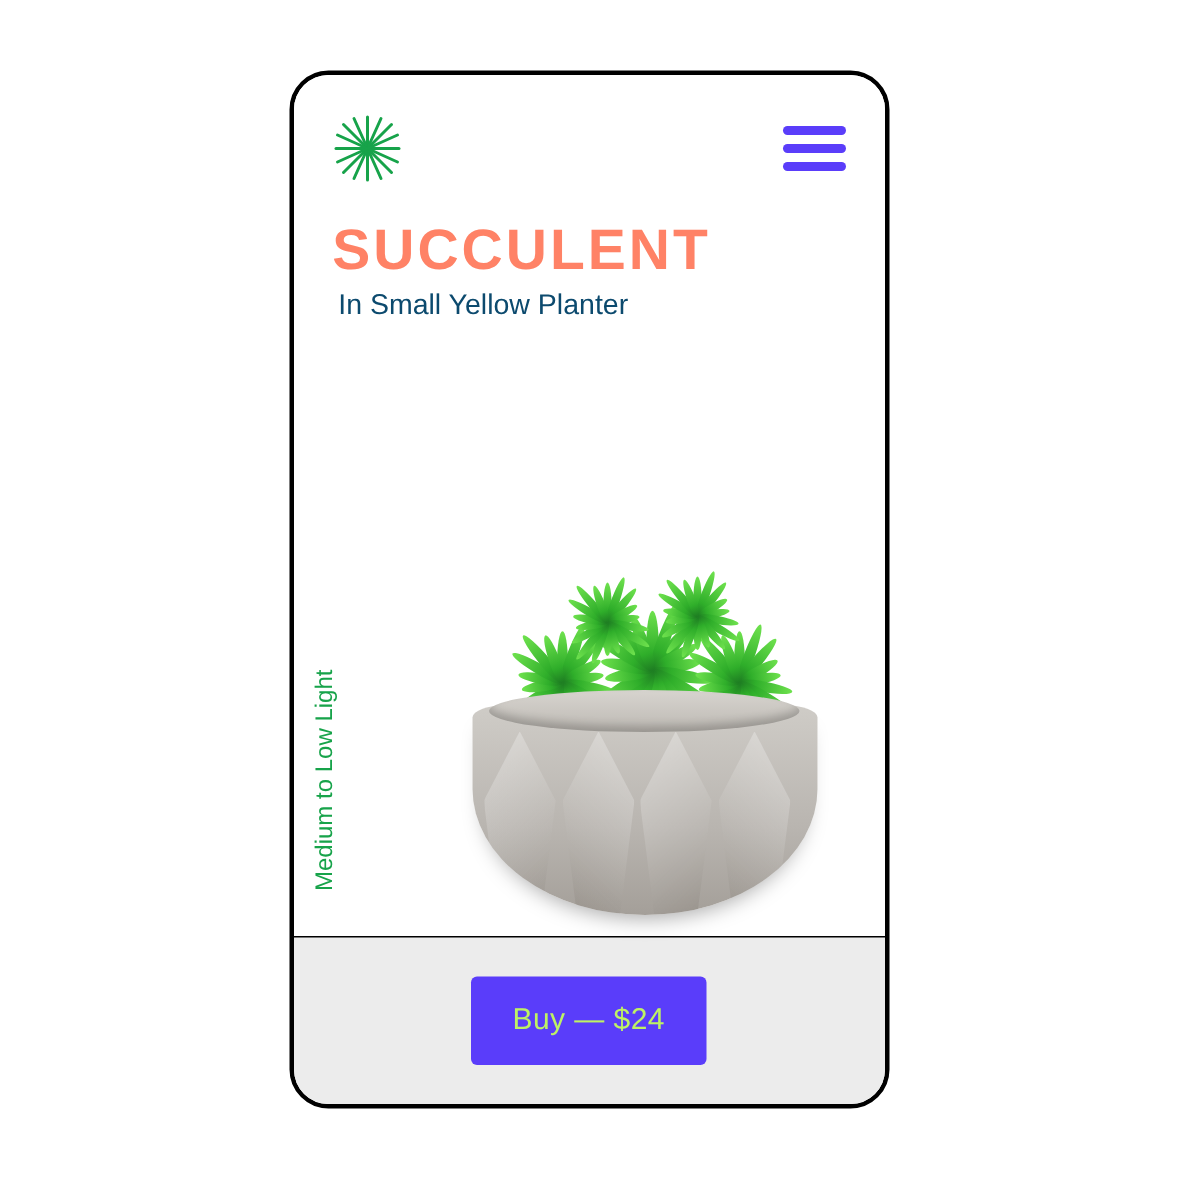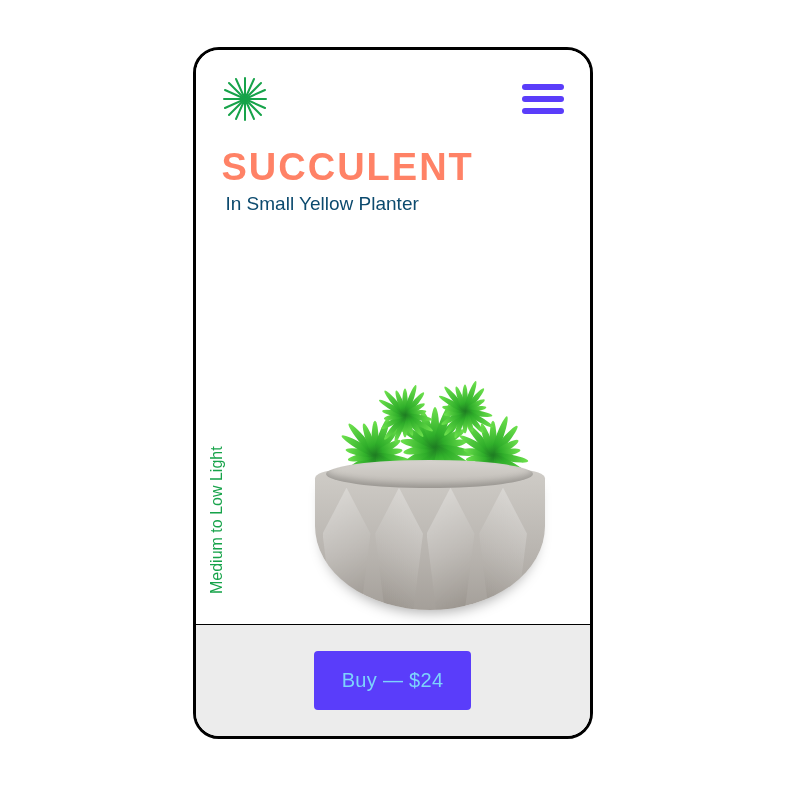--- a/index.html
+++ b/index.html
@@ -140,21 +140,21 @@
   .footer {
     height: 112px;
     background: #ececec;
     border-top: 1px solid #000;
     display: flex;
     align-items: center;
     justify-content: center;
   }
   .buy {
     background: #5a3dfa;
-    color: #7dd3fc;
+    color: #bef264;
     border: none;
     font-size: 20px;
     font-weight: 500;
     padding: 18px 28px;
     border-radius: 4px;
     letter-spacing: .3px;
     cursor: pointer;
   }
 </style>
 </head>

